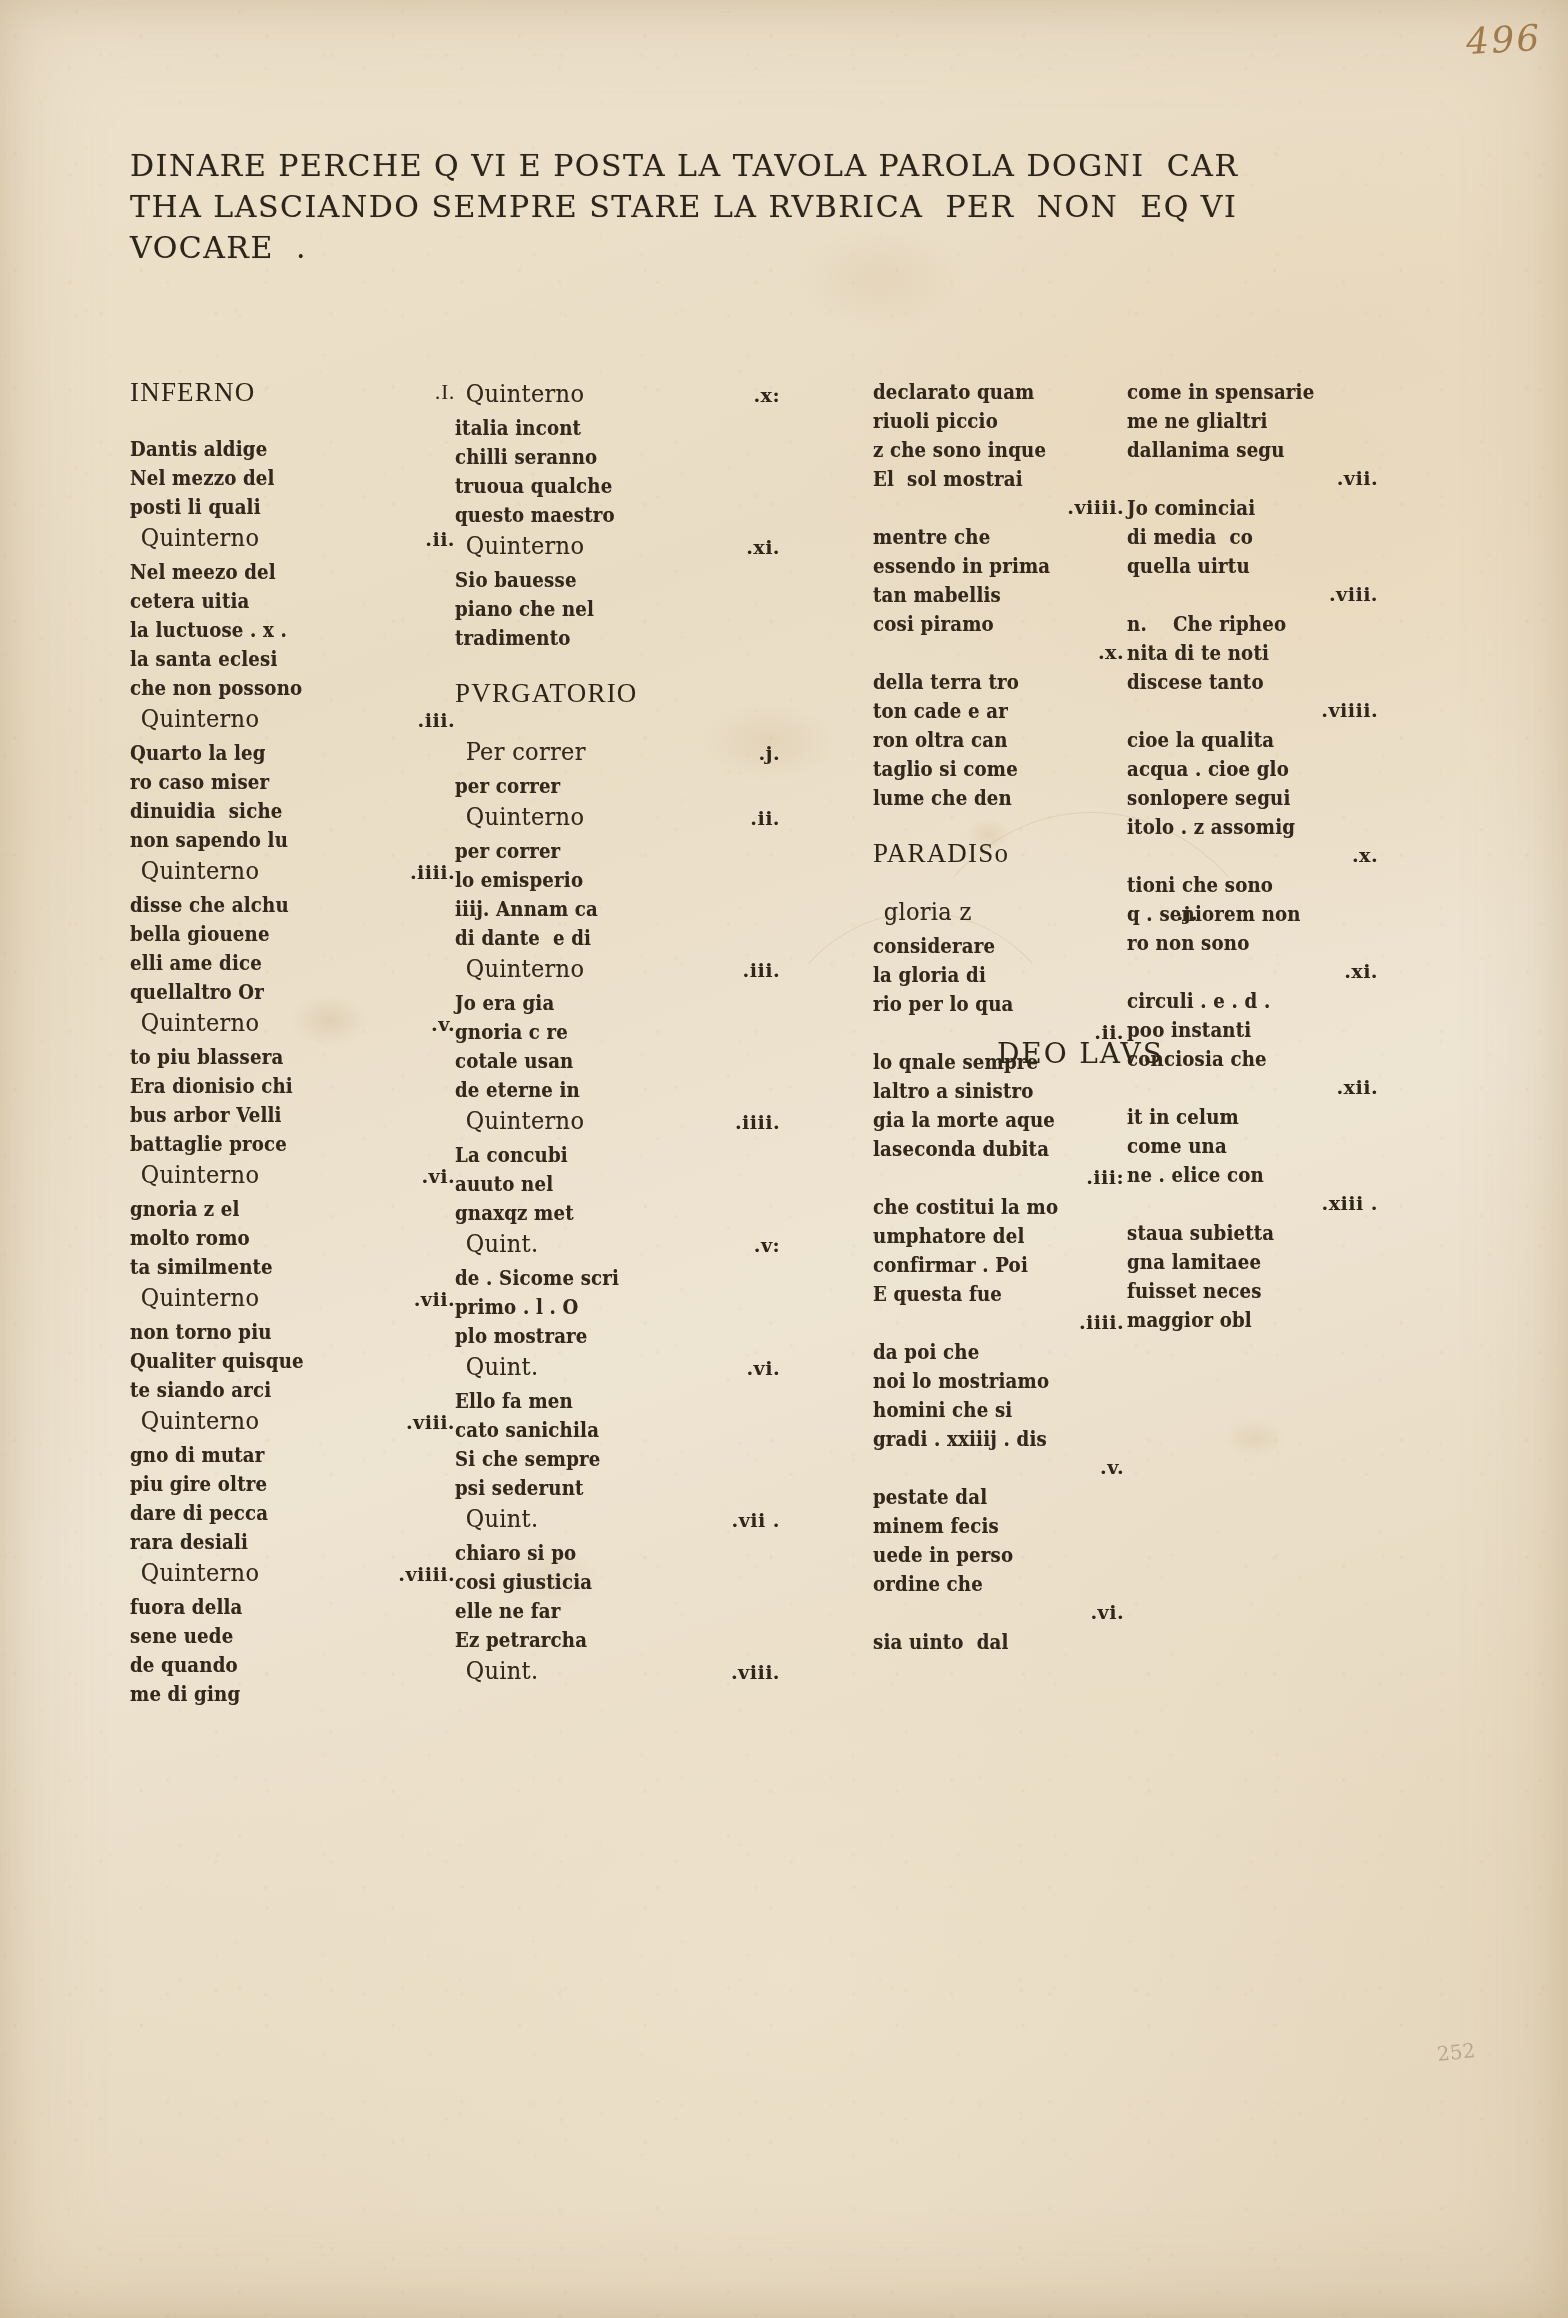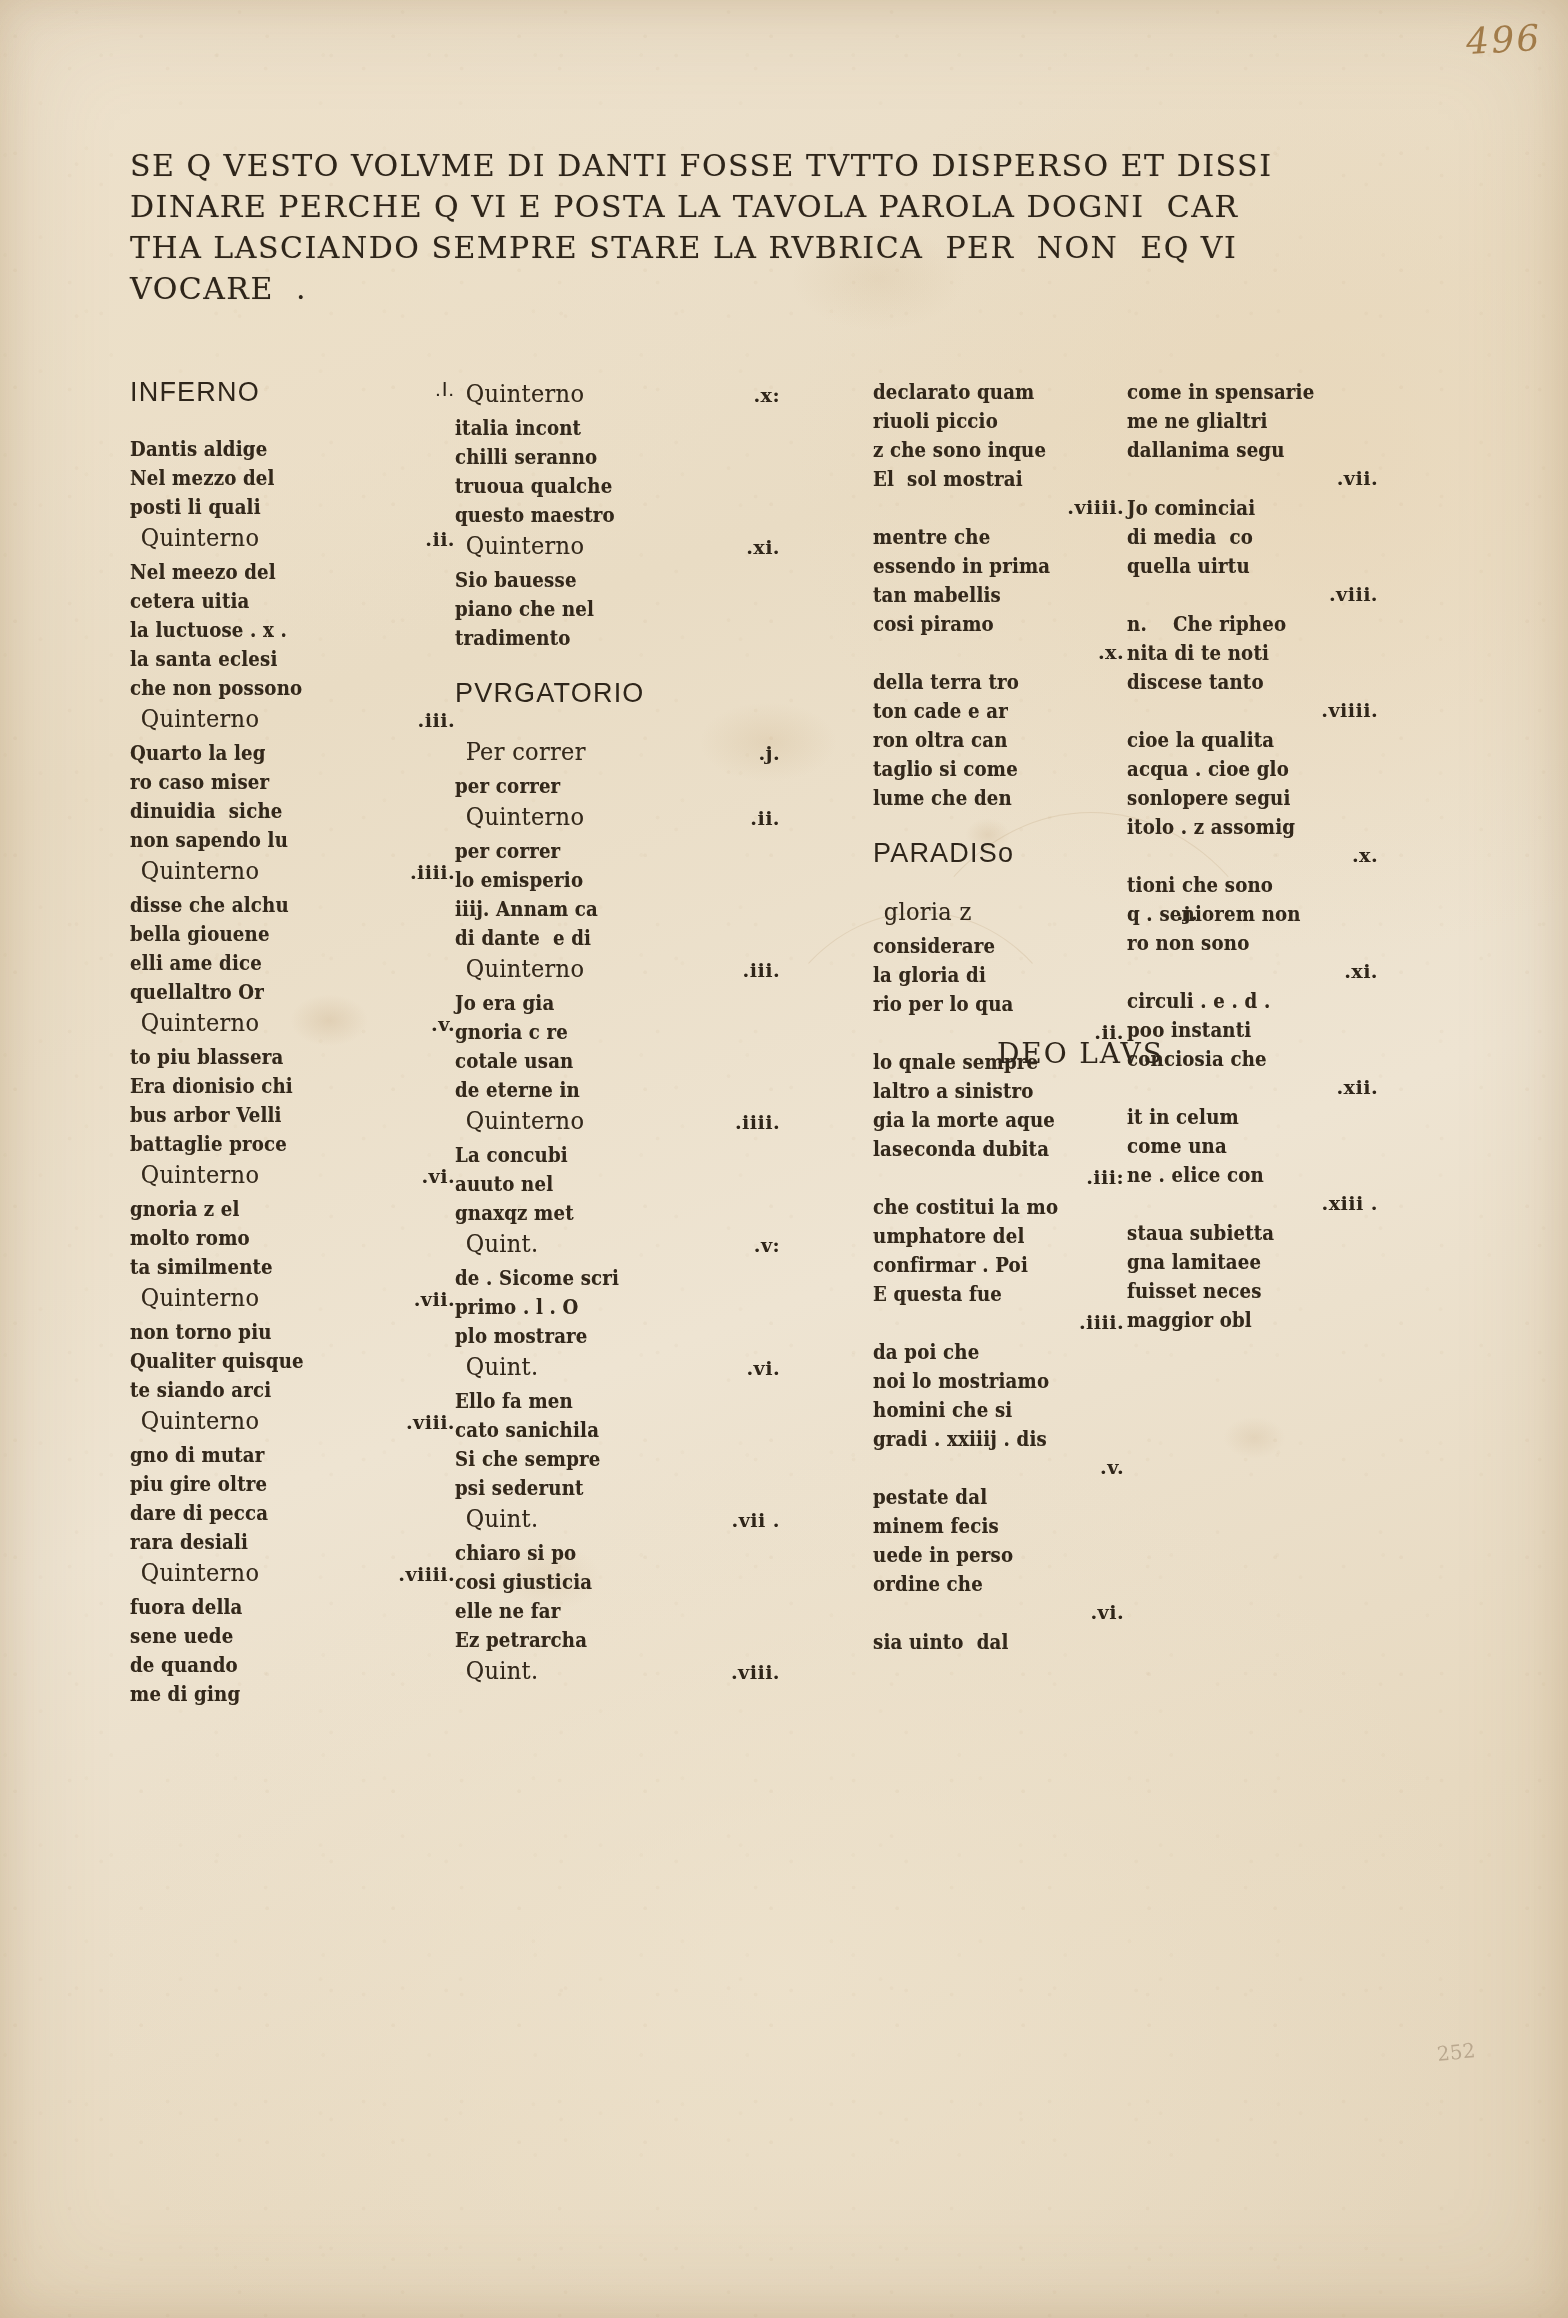--- a/index.html
+++ b/index.html
@@ -118,27 +118,27 @@
     top: 0;
     width: 325px;
   }
   .col-1 { left: 0px; }
   .col-2 { left: 325px; }
   .col-3 { left: 727px; margin-left: 16px; }
   .col-4 { left: 997px; }
 
   
   .cantica {
-    font-family: Liberation Sans, sans-serif;
+    font-family: Liberation Serif, serif;
     font-size: 27px;
     letter-spacing: 1.2px;
     color: #2e251a;
     display: flex;
     justify-content: space-between;
-    align-items: flex-start;
+    align-items: center;
     white-space: pre;
   }
   .cantica .num {
     font-size: 21px;
     letter-spacing: 0.8px;
   }
 
   
   .line {
     font-family: "DejaVu Serif", "Liberation Serif", serif;
@@ -210,21 +210,20 @@
   <div class="grain"></div>
   <div class="foxing"></div>
   <div class="crease" style="left:889px; top:812px; width:402px; height:479px;"></div>
   <div class="crease" style="left:757px; top:912px; width:325px; height:371px;"></div>
   <div class="edge-shade"></div>
 
   <div class="folio">496</div>
   <div class="pencil-mark">252</div>
 
   <div class="headnote">
-    <div class="hline">SE Q VESTO VOLVME DI DANTI FOSSE TVTTO DISPERSO ET DISSI</div>
     <div class="hline">DINARE PERCHE Q VI E POSTA LA TAVOLA PAROLA DOGNI  CAR</div>
     <div class="hline">THA LASCIANDO SEMPRE STARE LA RVBRICA  PER  NON  EQ VI</div>
     <div class="hline">VOCARE  .</div>
   </div>
 
   <div class="cols">
     <div class="col col-1">
         <div class="cantica"><span>INFERNO</span><span class="num">.I.</span></div>
         <div class="spacer-m"></div>
         <div class="line"><span class="txt">Dantis aldige</span></div>

